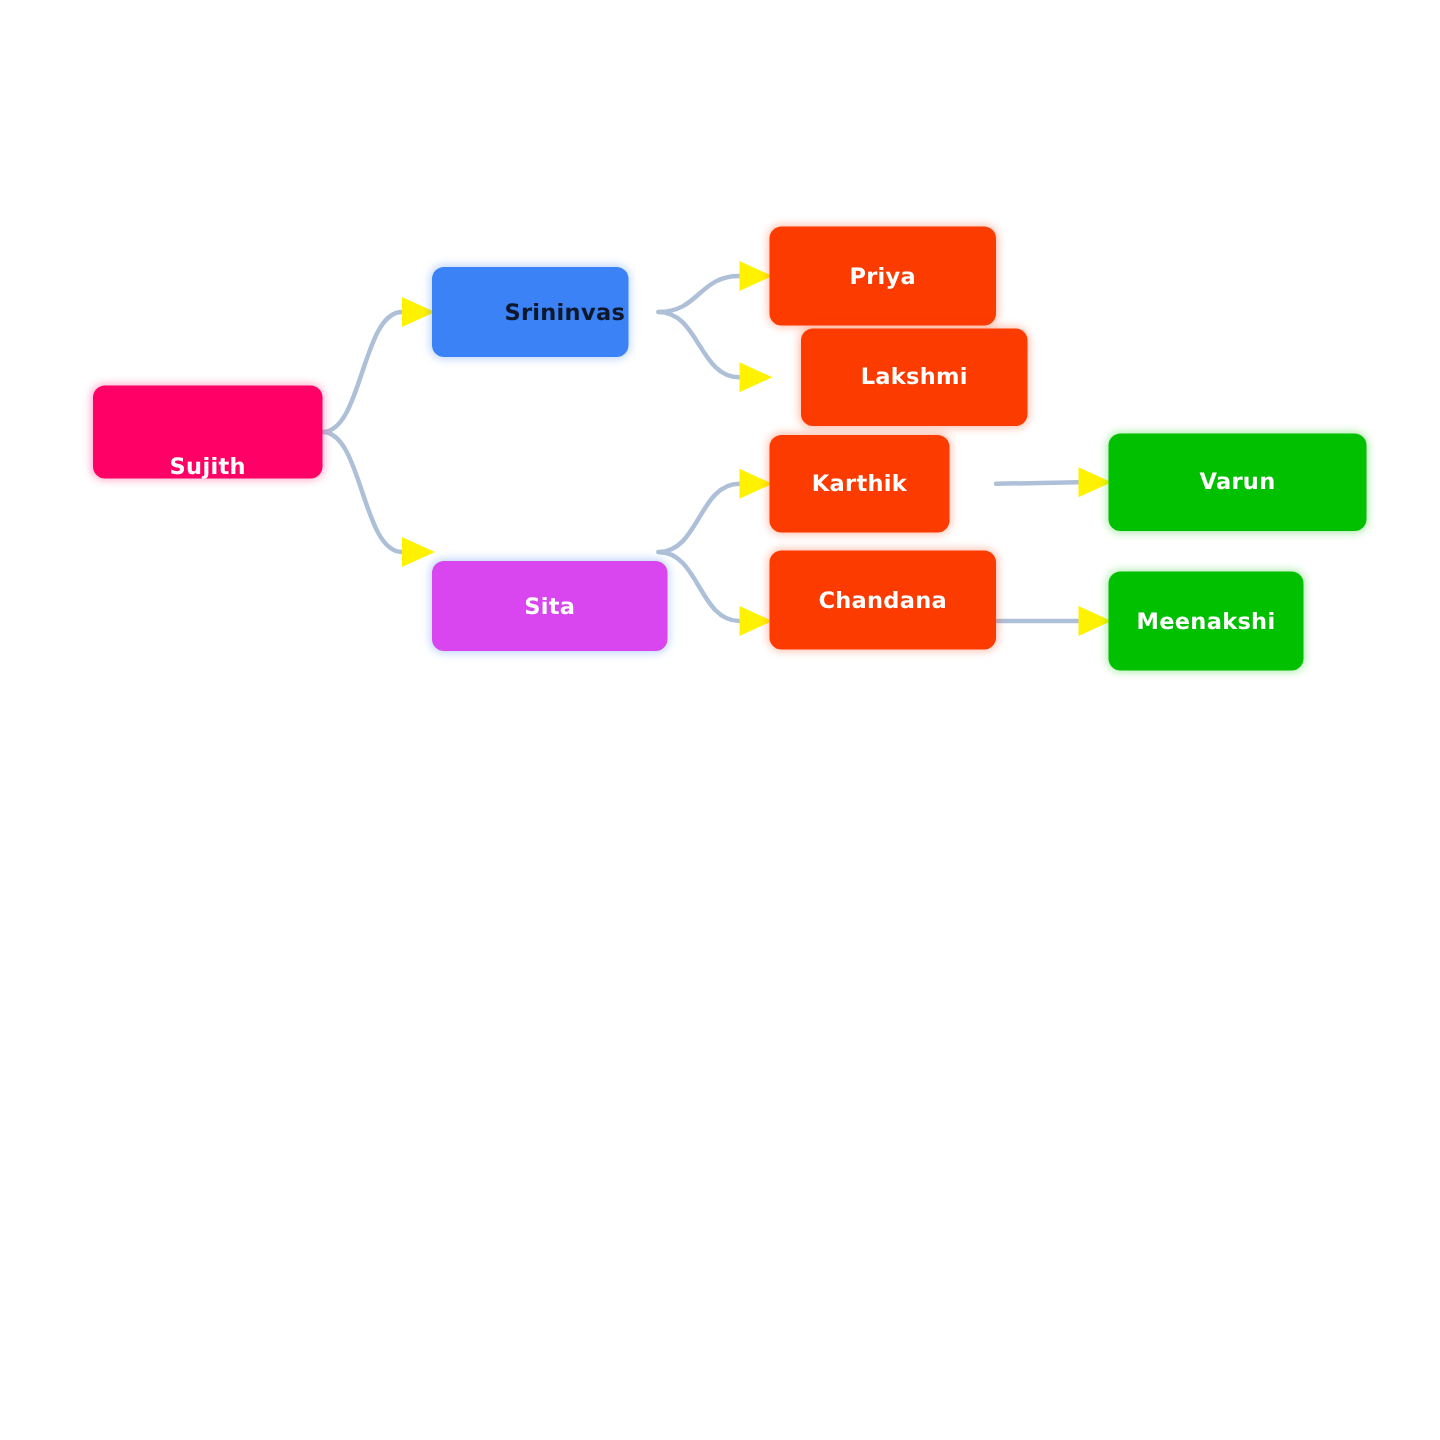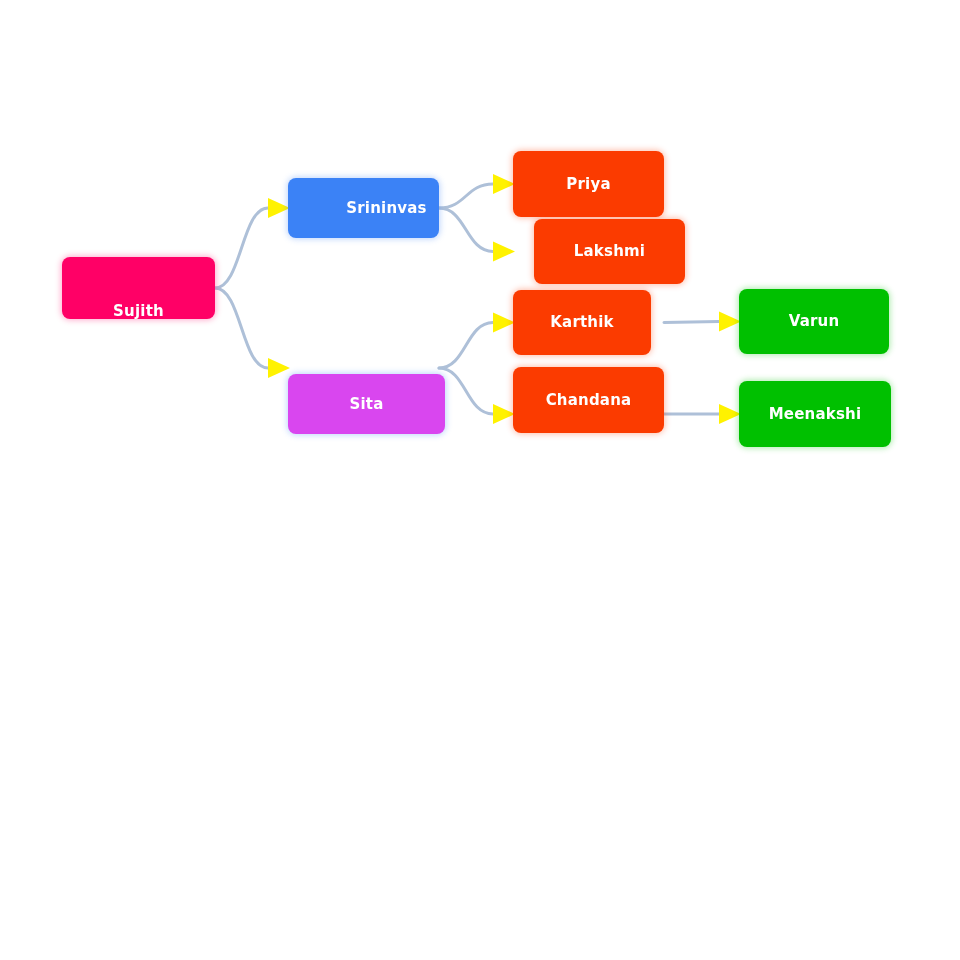--- a/index.html
+++ b/index.html
@@ -85,39 +85,39 @@
       <g>
         <path d="M 664 414 L 719 414" fill="none" stroke="#aec0d8" stroke-width="3" stroke-linecap="round"></path>
         <polygon points="719,404 741,414 719,424" fill="#fff200"></polygon>
       </g>
     </svg>
 
   <div id="node-layer">
       <div class="node" style="left: 62px; top: 257px; width: 153px; height: 62px; background: rgb(255, 0, 102); color: rgb(255, 255, 255); box-shadow: rgba(255, 0, 102, 0.333) 0px 0px 6px 1px; align-items: flex-end;">
         <span class="node-label">Sujith</span>
       </div>
-      <div class="node" style="left: 288px; top: 178px; width: 151px; height: 60px; background: rgb(59, 130, 246); color: #ffffff; box-shadow: rgba(59, 130, 246, 0.333) 0px 0px 6px 1px; padding-left: 46px;">
+      <div class="node" style="left: 288px; top: 178px; width: 131px; height: 60px; background: rgb(59, 130, 246); color: #0f172a; box-shadow: rgba(59, 130, 246, 0.333) 0px 0px 6px 1px; padding-left: 46px;">
         <span class="node-label">Srininvas</span>
       </div>
       <div class="node" style="left: 288px; top: 338px; width: 157px; height: 60px; background: #d946ef; color: rgb(255, 255, 255); box-shadow: rgba(59, 130, 246, 0.333) 0px 0px 6px 1px; margin-top: 36px;">
         <span class="node-label">Sita</span>
       </div>
       <div class="node" style="left: 513px; top: 151px; width: 151px; height: 66px; background: rgb(251, 59, 0); color: rgb(255, 255, 255); box-shadow: rgba(251, 59, 0, 0.333) 0px 0px 6px 1px;">
         <span class="node-label">Priya</span>
       </div>
       <div class="node" style="left: 513px; top: 219px; width: 151px; height: 65px; background: rgb(251, 59, 0); color: rgb(255, 255, 255); box-shadow: rgba(251, 59, 0, 0.333) 0px 0px 6px 1px; margin-left: 21px;">
         <span class="node-label">Lakshmi</span>
       </div>
-      <div class="node" style="left: 513px; top: 290px; width: 138px; height: 65px; background: rgb(251, 59, 0); color: rgb(255, 255, 255); box-shadow: rgba(251, 59, 0, 0.333) 0px 0px 6px 1px;">
+      <div class="node" style="left: 513px; top: 290px; width: 120px; height: 65px; background: rgb(251, 59, 0); color: rgb(255, 255, 255); box-shadow: rgba(251, 59, 0, 0.333) 0px 0px 6px 1px;">
         <span class="node-label">Karthik</span>
       </div>
       <div class="node" style="left: 513px; top: 367px; width: 151px; height: 66px; background: rgb(251, 59, 0); color: rgb(255, 255, 255); box-shadow: rgba(251, 59, 0, 0.333) 0px 0px 6px 1px;">
         <span class="node-label">Chandana</span>
       </div>
-      <div class="node" style="left: 739px; top: 289px; width: 150px; height: 65px; background: rgb(0, 192, 0); color: rgb(255, 255, 255); box-shadow: rgba(0, 192, 0, 0.333) 0px 0px 6px 1px;">
+      <div class="node" style="left: 739px; top: 289px; width: 172px; height: 65px; background: rgb(0, 192, 0); color: rgb(255, 255, 255); box-shadow: rgba(0, 192, 0, 0.333) 0px 0px 6px 1px;">
         <span class="node-label">Varun</span>
       </div>
-      <div class="node" style="left: 739px; top: 381px; width: 152px; height: 66px; background: rgb(0, 192, 0); color: rgb(255, 255, 255); box-shadow: rgba(0, 192, 0, 0.333) 0px 0px 6px 1px;">
+      <div class="node" style="left: 739px; top: 381px; width: 130px; height: 66px; background: rgb(0, 192, 0); color: rgb(255, 255, 255); box-shadow: rgba(0, 192, 0, 0.333) 0px 0px 6px 1px;">
         <span class="node-label">Meenakshi</span>
       </div>
     </div>
 
 </div>
 
 </body></html>

